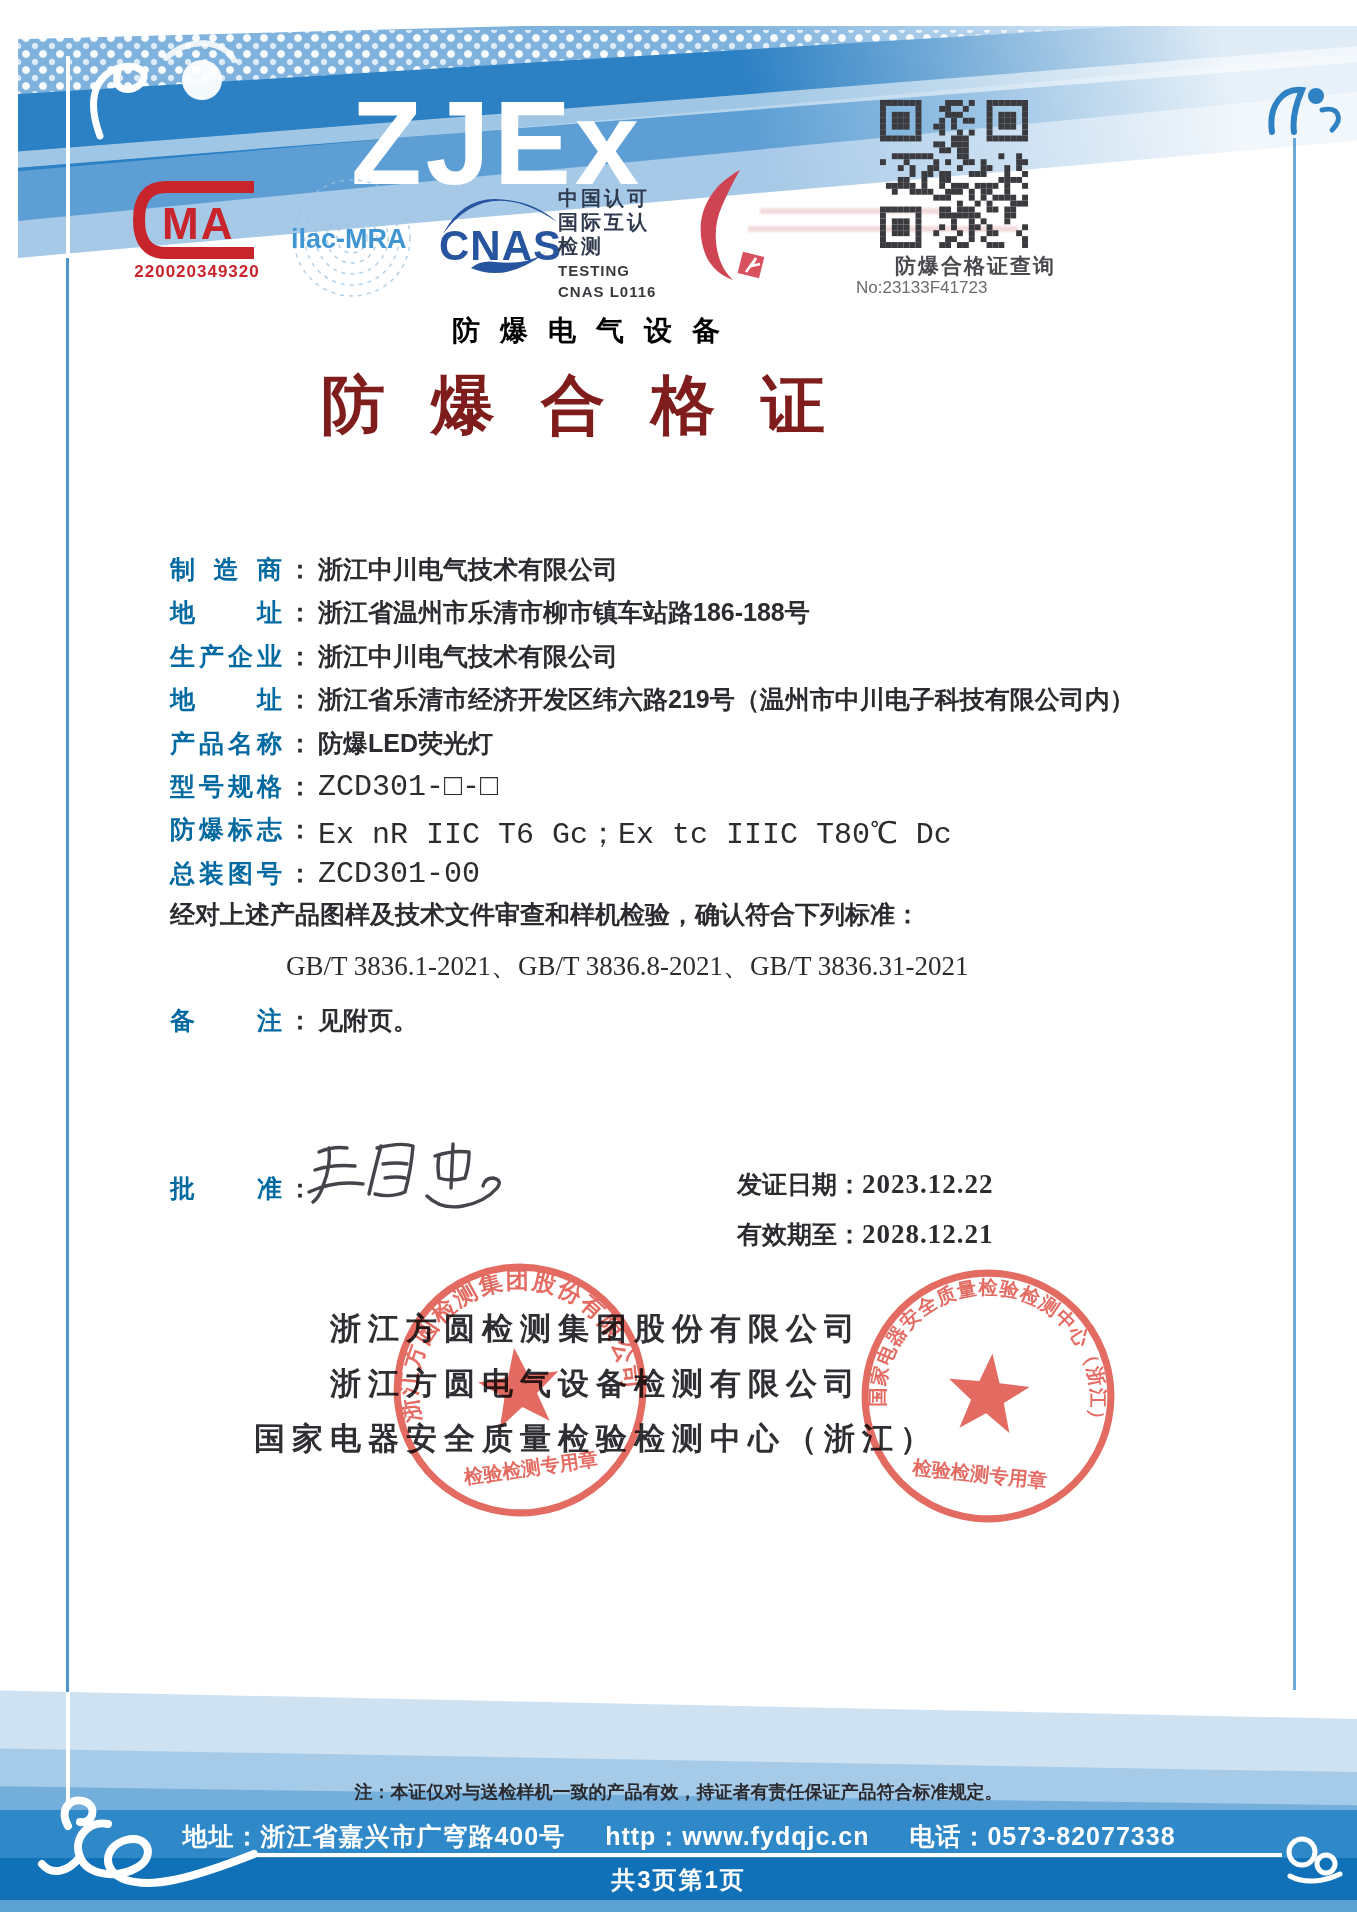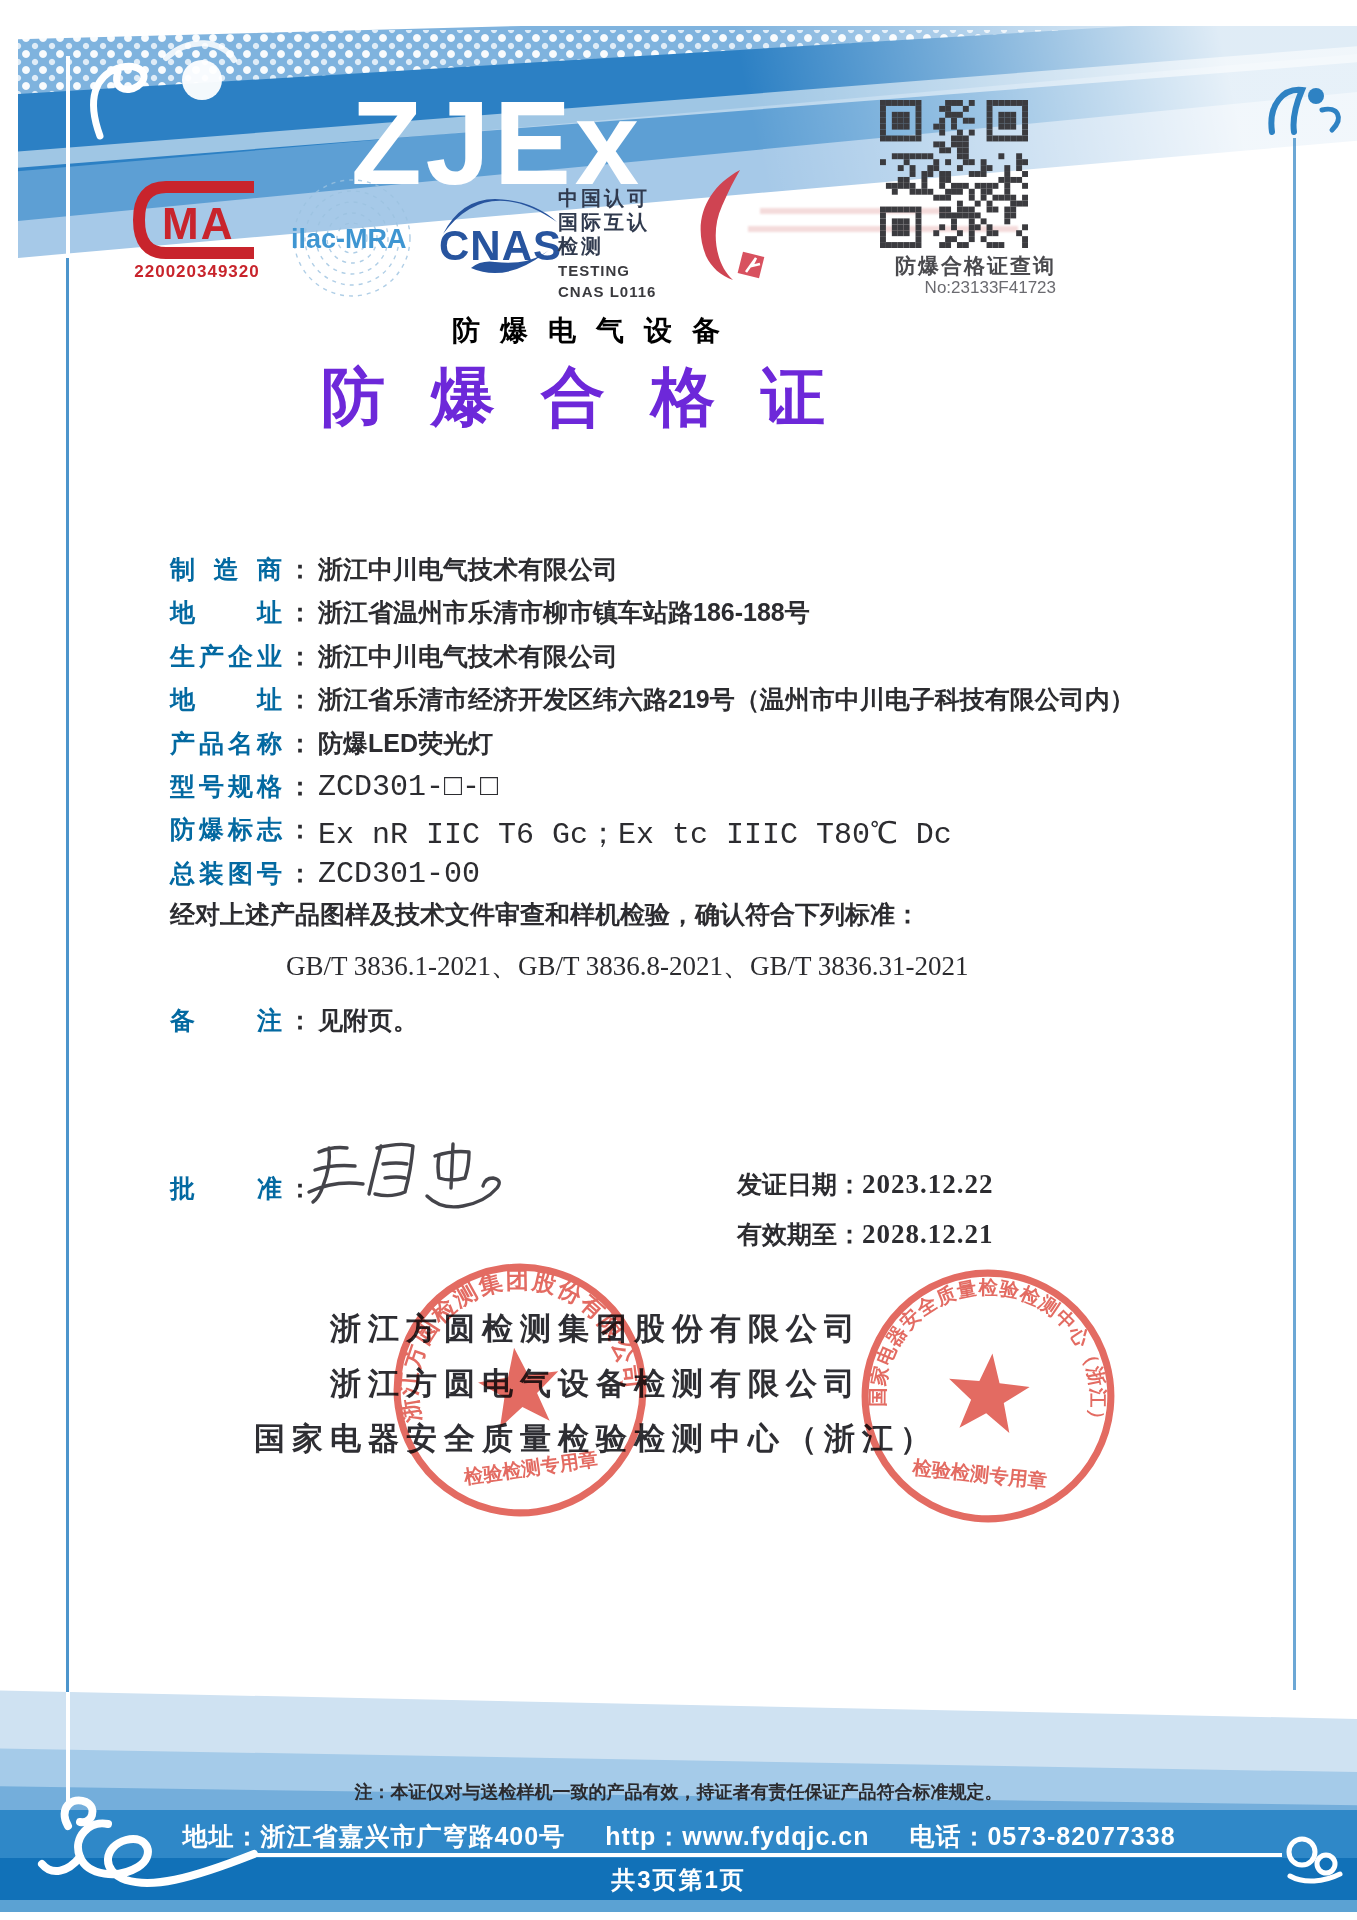--- a/index.html
+++ b/index.html
@@ -37,26 +37,26 @@
               font-size:17px;font-weight:700;letter-spacing:1px;z-index:6;}
   .cnas-cap{position:absolute;left:558px;top:186px;z-index:6;color:#303a4e;}
   .cnas-cap .zh{display:block;font-size:20px;font-weight:600;letter-spacing:3px;line-height:24px;}
   .cnas-cap .en{display:block;font-size:15px;font-weight:700;color:#3a3a3e;letter-spacing:1px;margin-top:4px;line-height:17px;}
   .smudge{position:absolute;height:6px;background:rgba(215,125,125,.28);filter:blur(1px);z-index:5;}
 
   
   .qr{position:absolute;left:880px;top:100px;width:148px;height:148px;z-index:6;}
   .qr-caption{position:absolute;left:856px;top:252px;width:200px;text-align:right;font-size:21px;
               font-weight:700;letter-spacing:2px;color:#4a4a4e;z-index:6;}
-  .qr-no{position:absolute;left:856px;top:278px;width:200px;text-align:right;font-size:17px;color:#6b6b70;z-index:6;}
+  .qr-no{position:absolute;left:856px;top:278px;width:200px;text-align:left;font-size:17px;color:#6b6b70;z-index:6;}
 
   
   .shiftc{position:absolute;left:0;right:0;text-align:center;padding-right:165px;}
   .t-cat{top:312px;font-size:28px;font-weight:800;letter-spacing:20px;color:#000000;}
-  .t-main{top:354px;font-size:64px;font-weight:900;letter-spacing:46px;color:#6d28d9;}
+  .t-main{top:362px;font-size:64px;font-weight:900;letter-spacing:46px;color:#7f1d1d;}
   .t-nums{top:478px;font-size:23px;font-weight:700;color:#2e2e32;}
   .t-nums .gap{display:inline-block;width:52px;}
 
   
   .fields{position:absolute;left:170px;right:40px;top:553px;}
   .frow{display:flex;align-items:flex-start;height:43.4px;font-size:25px;}
   .flabel{display:inline-block;width:112px;font-weight:700;text-align:justify;text-align-last:justify;color:#0369a1;flex:none;}
   .fcolon{display:inline-block;width:36px;text-align:center;font-weight:700;flex:none;}
   .fvalue{font-weight:600;color:#2c2c30;}
   .latin{font-family:Liberation Mono, monospace;font-weight:500;font-size:30px;}

